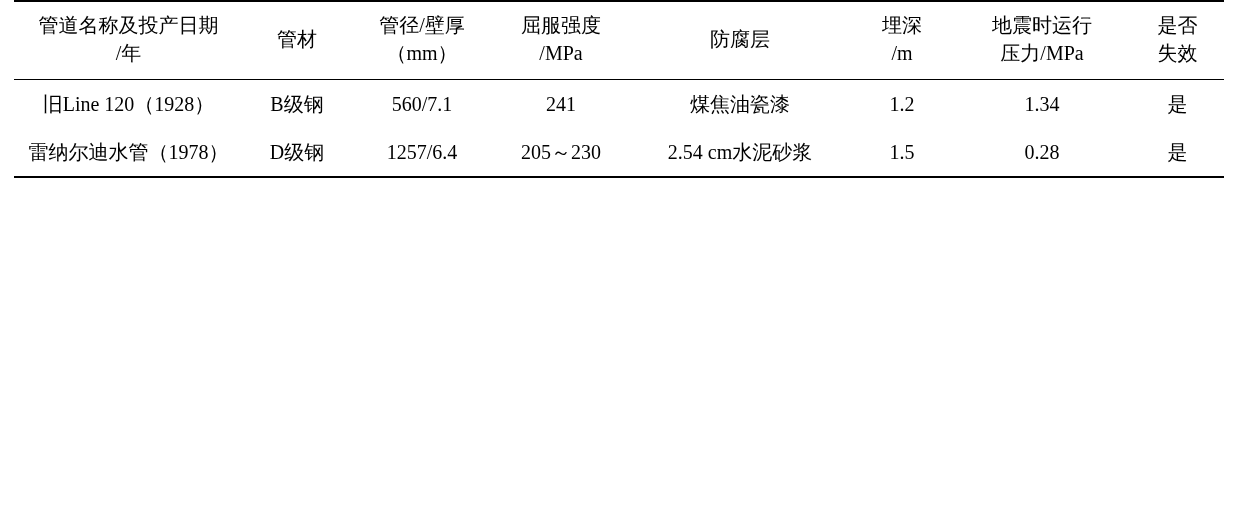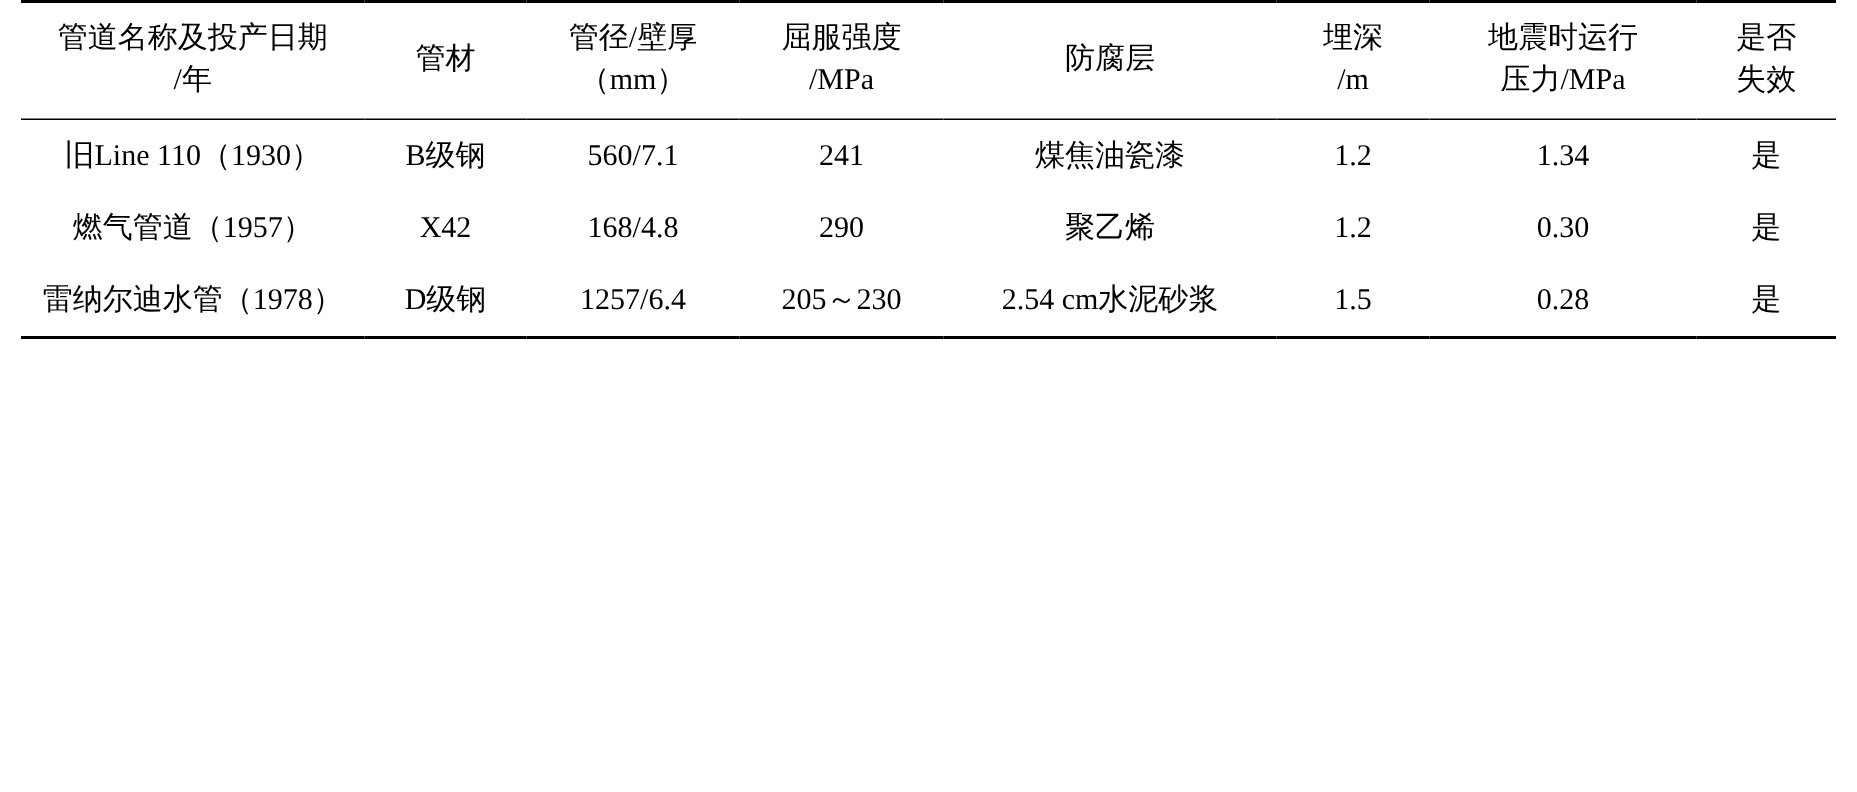--- a/index.html
+++ b/index.html
@@ -112,37 +112,27 @@
           <span class="th-line2">压力/MPa</span>
         </th>
         <th>
           <span class="th-multiline">是否</span>
           <span class="th-line2">失效</span>
         </th>
       </tr>
     </thead>
     <tbody>
       <tr>
-        <td>旧Line 110（1930）</td>
+        <td>旧Line 120（1928）</td>
         <td>B级钢</td>
         <td>560/7.1</td>
         <td>241</td>
         <td>煤焦油瓷漆</td>
         <td>1.2</td>
         <td>1.34</td>
-        <td>是</td>
-      </tr>
-      <tr>
-        <td>燃气管道（1957）</td>
-        <td>X42</td>
-        <td>168/4.8</td>
-        <td>290</td>
-        <td>聚乙烯</td>
-        <td>1.2</td>
-        <td>0.30</td>
         <td>是</td>
       </tr>
       <tr>
         <td>雷纳尔迪水管（1978）</td>
         <td>D级钢</td>
         <td>1257/6.4</td>
         <td>205～230</td>
         <td>2.54 cm水泥砂浆</td>
         <td>1.5</td>
         <td>0.28</td>

